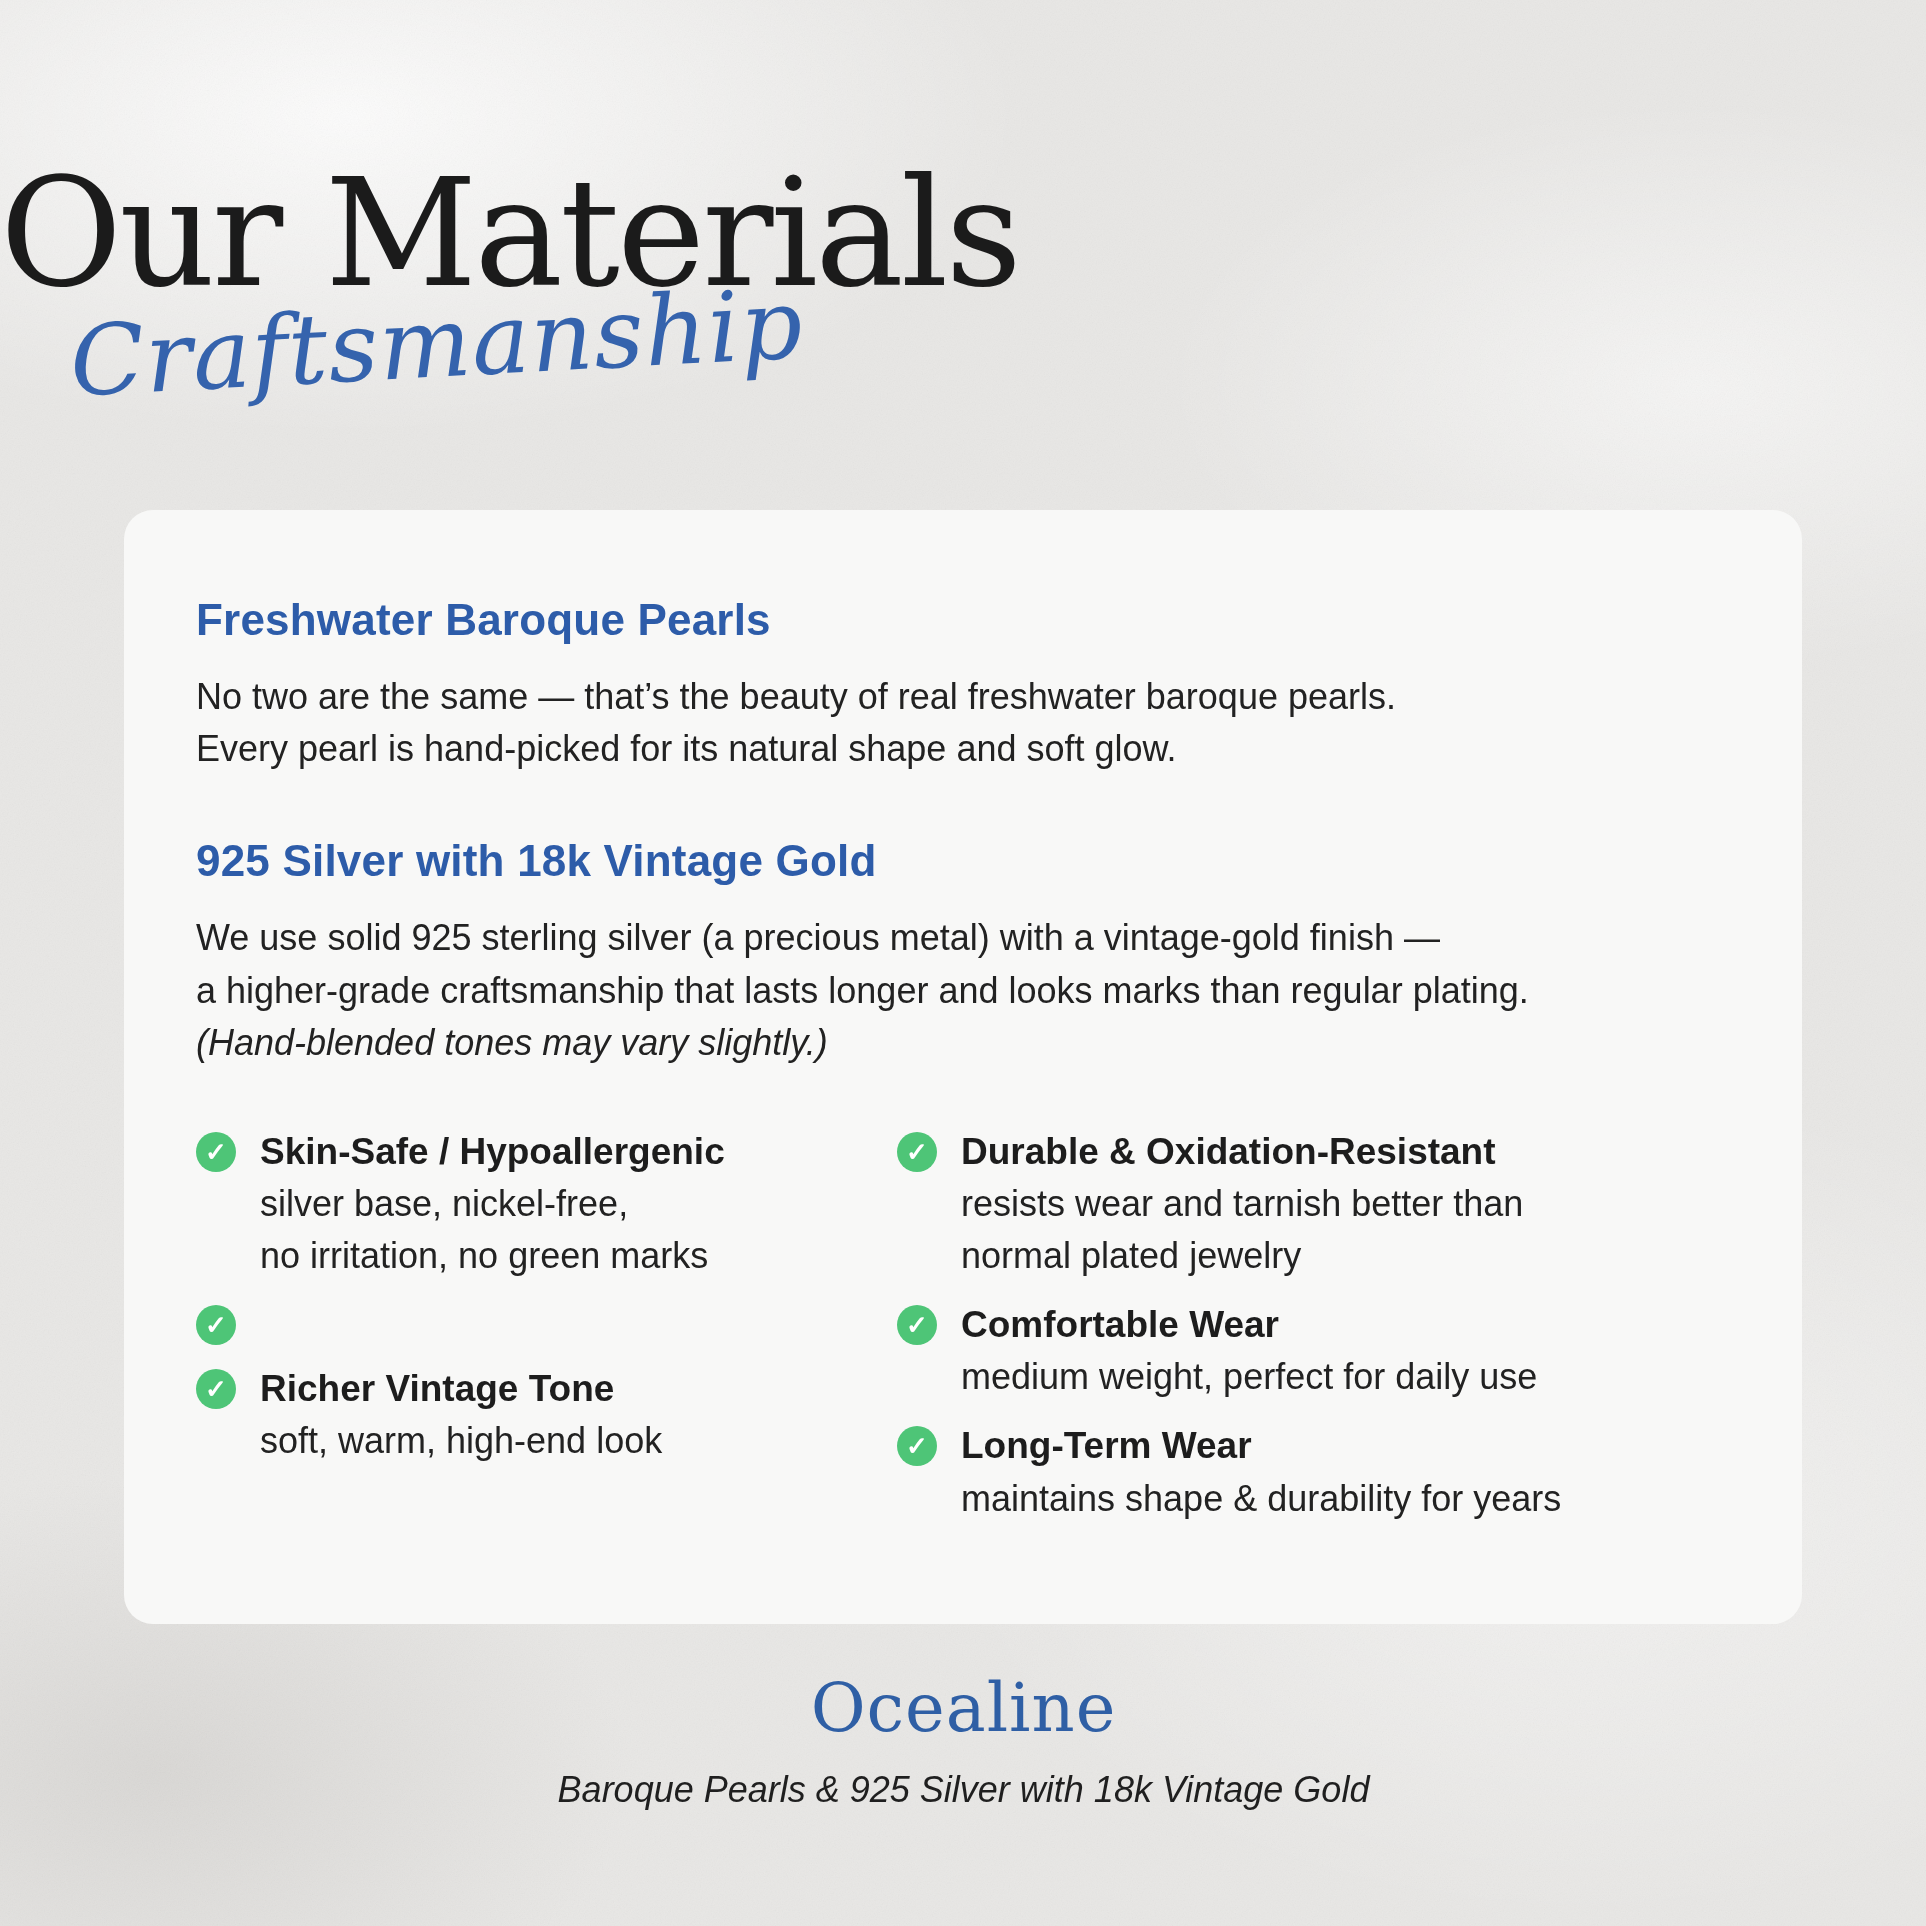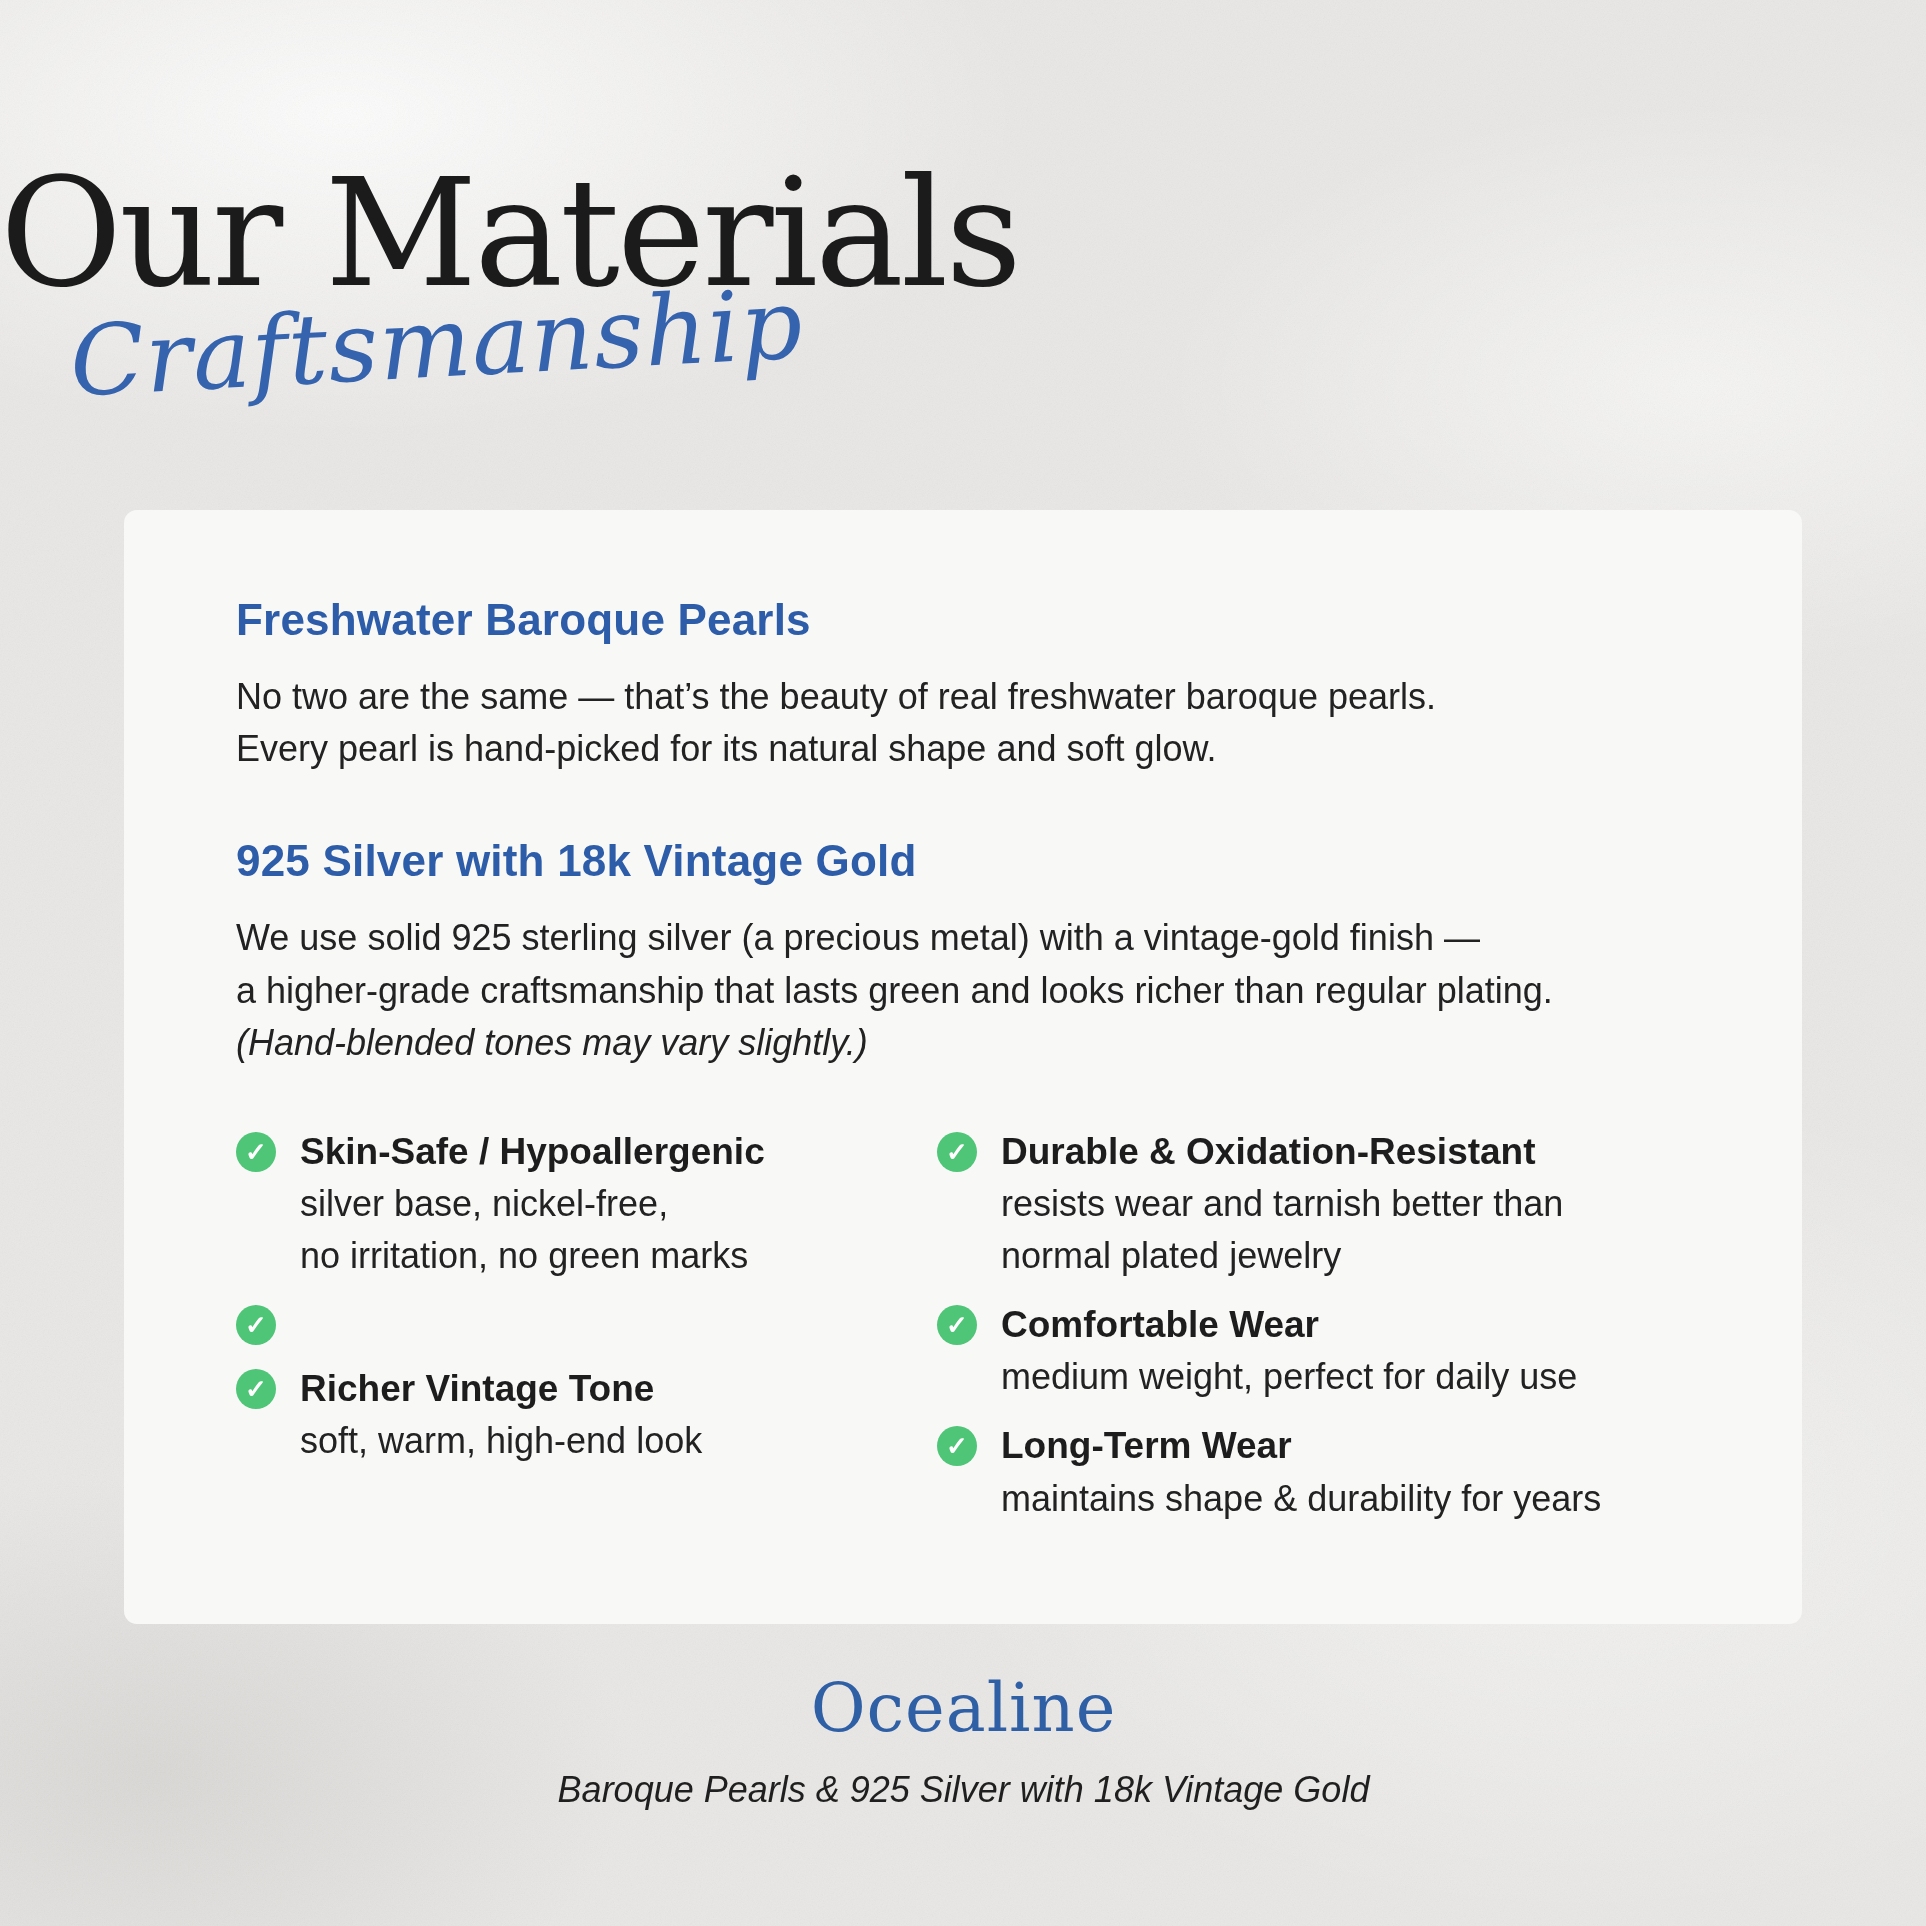--- a/index.html
+++ b/index.html
@@ -48,22 +48,22 @@
     letter-spacing: 1px;
   }
 
   
   .card {
     position: absolute;
     left: 124px; top: 510px;
     width: 1678px; height: 1114px;
     box-sizing: border-box;
     background: #f8f8f7;
-    border-radius: 13px;
-    padding: 85px 119px 0 112px;
+    border-radius: 29px;
+    padding: 85px 119px 0 72px;
   }
   .section-heading {
     margin: 0 0 26px 0;
     font-size: 44px;
     font-weight: bold;
     color: #2d5ca9;
     letter-spacing: 0.2px;
   }
   .body-line {
     margin: 0;
@@ -161,21 +161,21 @@
       <h2 class="section-heading">Freshwater Baroque Pearls</h2>
       <p class="body-line">No two are the same — that’s the beauty of real freshwater baroque pearls.</p>
       <p class="body-line">Every pearl is hand-picked for its natural shape and soft glow.</p>
     </section>
 
     <div class="section-gap"></div>
 
     <section>
       <h2 class="section-heading">925 Silver with 18k Vintage Gold</h2>
       <p class="body-line">We use solid 925 sterling silver (a precious metal) with a vintage-gold finish —</p>
-      <p class="body-line">a higher-grade craftsmanship that lasts green and looks richer than regular plating.</p>
+      <p class="body-line">a higher-grade craftsmanship that lasts longer and looks marks than regular plating.</p>
       <p class="body-note">(Hand-blended tones may vary slightly.)</p>
     </section>
 
     <div class="features">
 
       <div class="feature-col">
         <div class="feature-item">
           <span class="check-circle">✓</span>
           <div>
             <div class="feature-title">Skin-Safe / Hypoallergenic</div>

